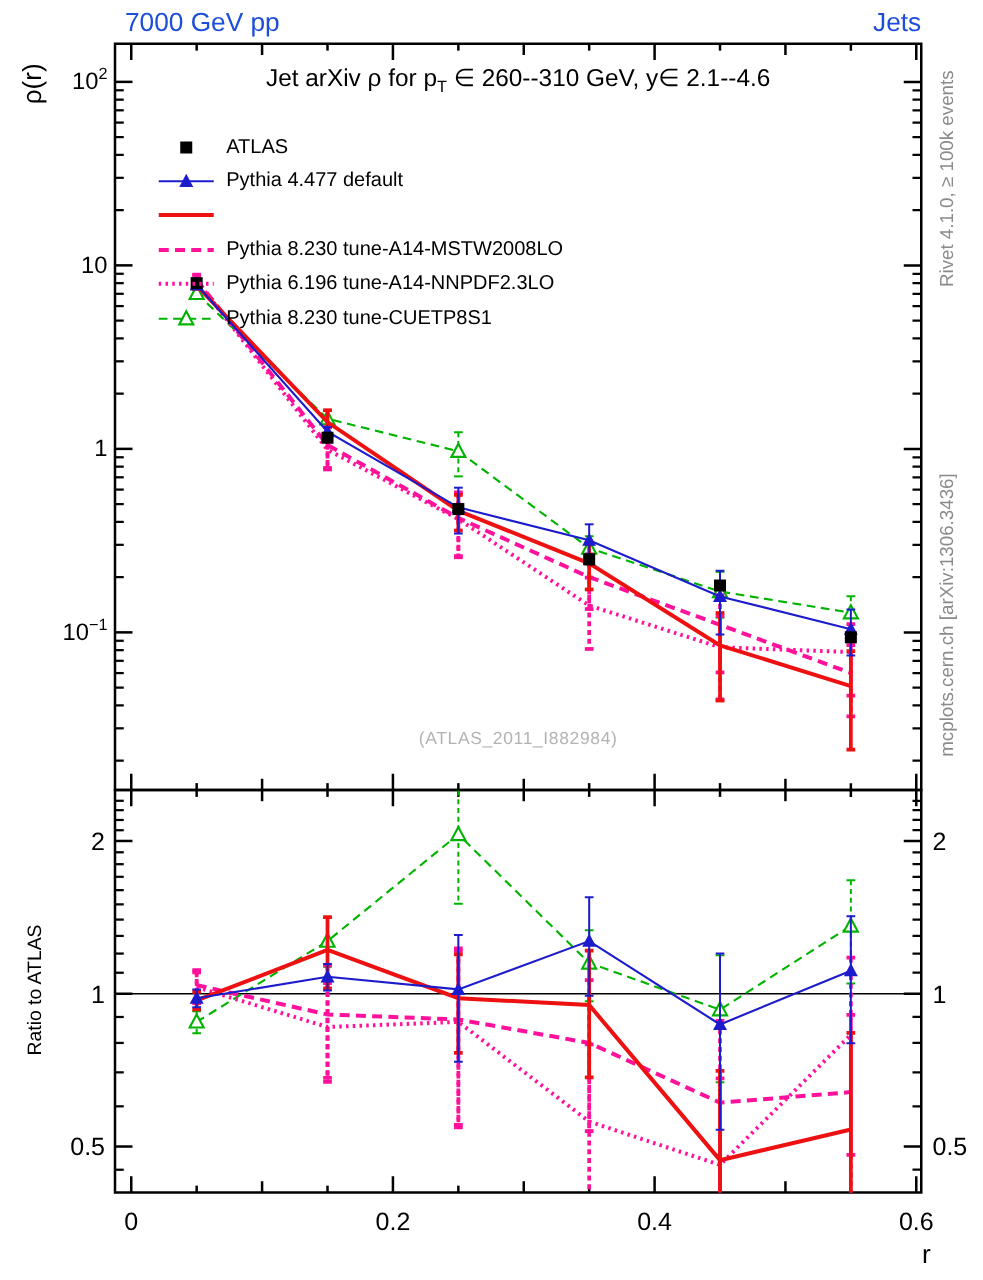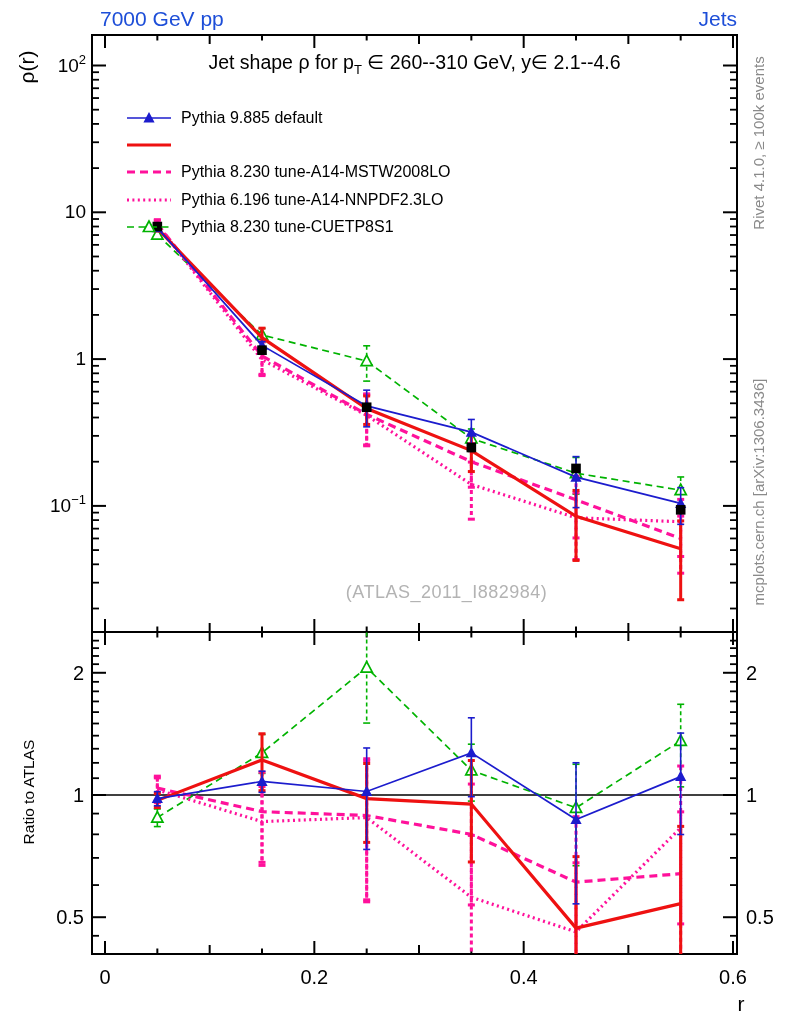--- a/index.html
+++ b/index.html
@@ -22,21 +22,21 @@
   .ylabel-ratio{
     left:29px;top:792px;transform:translate(-50%,-50%) rotate(-90deg);
     font-size:15.5px;white-space:nowrap;
   }
   .xlabel{
     left:741px;top:1004px;transform:translate(-50%,-50%);
     font-size:21px;white-space:nowrap;
   }
   .watermark{
     left:92px;top:582px;width:645px;text-align:center;
-    font-size:18px;color:#b3b3b3;letter-spacing:0.5px;white-space:nowrap;padding-left:32px;
+    font-size:14px;color:#b3b3b3;letter-spacing:0.5px;white-space:nowrap;
   }
   .side-note{
     color:#8a8a8a;font-size:15px;white-space:nowrap;
   }
   .side-top{left:758px;top:143px;transform:translate(-50%,-50%) rotate(-90deg);}
   .side-bottom{left:758px;top:492px;transform:translate(-50%,-50%) rotate(-90deg);}
   .legend{left:126px;top:104px;}
   .legend-row{display:flex;align-items:center;height:27.4px;}
   .legend-row svg{flex:0 0 46px;}
   .legend-label{margin-left:9px;font-size:16px;white-space:nowrap;color:#000;}
@@ -508,39 +508,47 @@
         <path d="M 366.675 785.5083302646615 L 361.075 796.0083302646615 L 372.27500000000003 796.0083302646615 Z" fill="#1c1ccd"></path>
         <path d="M 471.34499999999997 746.8556892918815 L 465.74499999999995 757.3556892918815 L 476.945 757.3556892918815 Z" fill="#1c1ccd"></path>
         <path d="M 576.0150000000001 813.5551834368409 L 570.4150000000001 824.0551834368409 L 581.6150000000001 824.0551834368409 Z" fill="#1c1ccd"></path>
         <path d="M 680.6850000000001 770.598870612617 L 675.085 781.098870612617 L 686.2850000000001 781.098870612617 Z" fill="#1c1ccd"></path>
       </g>
     </svg>
 
   <div class="abs hdr hdr-left">7000 GeV pp</div>
   <div class="abs hdr hdr-right">Jets</div>
 
-  <div class="abs plot-title"><span>Jet shape ρ for p</span><sub>T</sub><span> ∈ 260--310 GeV, y∈ 2.1--4.6</span></div>
+  <div class="abs plot-title"><span>Jet arXiv ρ for p</span><sub>T</sub><span> ∈ 260--310 GeV, y∈ 2.1--4.6</span></div>
 
   <div class="abs ylabel-main">ρ(r)</div>
   <div class="abs ylabel-ratio">Ratio to ATLAS</div>
   <div class="abs xlabel">r</div>
 
   <div class="abs watermark">(ATLAS_2011_I882984)</div>
   <div class="abs side-note side-top">Rivet 4.1.0, ≥ 100k events</div>
   <div class="abs side-note side-bottom">mcplots.cern.ch [arXiv:1306.3436]</div>
 
   <div class="abs legend" id="legend">
+      <div class="legend-row">
+        <svg width="46" height="20">
+          <g>
+            <rect x="18.2" y="5.2" width="9.6" height="9.6" fill="#000000"></rect>
+          </g>
+        </svg>
+        <span class="legend-label">ATLAS</span>
+      </div>
       <div class="legend-row">
         <svg width="46" height="20">
           <line x1="1" x2="45" y1="10" y2="10" stroke="#1c1ccd" stroke-width="1.7"></line>
           <g>
             <path d="M 23 4 L 17.4 14.5 L 28.6 14.5 Z" fill="#1c1ccd"></path>
           </g>
         </svg>
-        <span class="legend-label">Pythia 9.885 default</span>
+        <span class="legend-label">Pythia 4.477 default</span>
       </div>
       <div class="legend-row">
         <svg width="46" height="20">
           <line x1="1" x2="45" y1="10" y2="10" stroke="#ee1111" stroke-width="3.2"></line>
           <g></g>
         </svg>
       </div>
       <div class="legend-row">
         <svg width="46" height="20">
           <line x1="1" x2="45" y1="10" y2="10" stroke="#ff119b" stroke-width="3.2" stroke-dasharray="8 5"></line>

